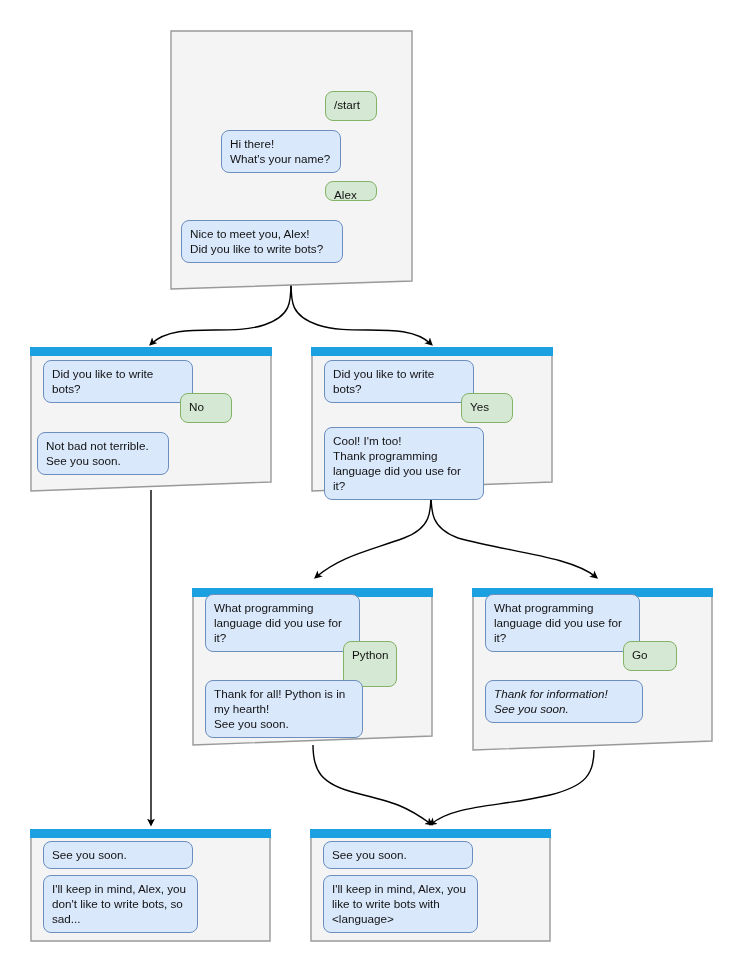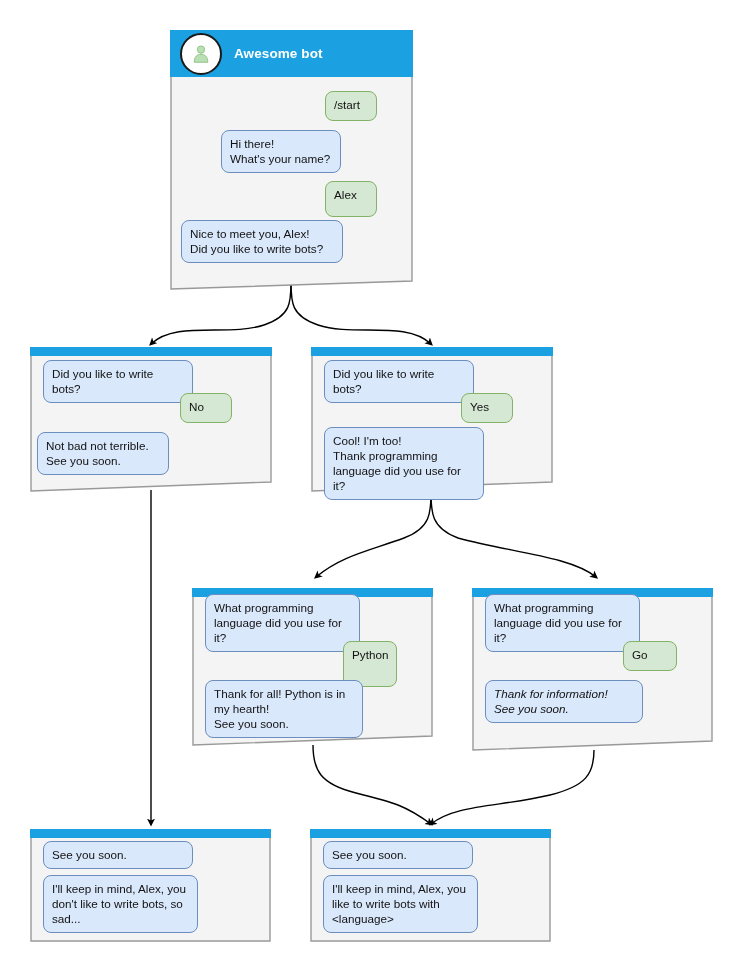--- a/index.html
+++ b/index.html
@@ -68,33 +68,24 @@
     <path d="M313,745 C313,770 320,784 356,793 C396,803 406,806 431,824" marker-end="url(#ah)"></path>
     <path d="M594,750 C594,774 586,786 550,795 C500,807 456,804 431,824" marker-end="url(#ah)"></path>
   </g>
 </svg>
 
 <div class="card" style="left:170px;top:30px;width:243px;height:260px;">
   <svg class="shape" viewBox="0 0 243 260" preserveAspectRatio="none">
     <polygon points="1,1 242,1 242,251 1,259" fill="#f4f4f4" stroke="#999999" stroke-width="1.4"></polygon>
   </svg>
   <div class="inner">
-    <div class="hdr tall">
-      <div class="avatar">
-        <svg width="22" height="22" viewBox="0 0 24 24" aria-hidden="true">
-          <circle cx="12" cy="7.2" r="4" fill="#b9dfb4" stroke="#8cc182" stroke-width="1"></circle>
-          <path d="M4.6 21 C4.6 14.8 8 12.3 12 12.3 C16 12.3 19.4 14.8 19.4 21 Z" fill="#b9dfb4" stroke="#8cc182" stroke-width="1"></path>
-        </svg>
-      </div>
-      <div class="bot-title">Awesome bot</div>
-    </div>
     <div class="msg user" style="right:36px;top:61px;width:52px;height:30px;">/start</div>
     <div class="msg bot" style="left:11px;top:100px;width:120px;margin-left:40px;">Hi there!
 What's your name?</div>
-    <div class="msg user" style="right:36px;top:151px;width:52px;height:36px;">Alex</div>
+    <div class="msg user" style="right:36px;top:151px;width:52px;height:20px;">Alex</div>
     <div class="msg bot" style="left:11px;top:190px;width:162px;">Nice to meet you, Alex!
 Did you like to write bots?</div>
   </div>
 </div>
 
 <div class="card" style="left:30px;top:347px;width:242px;height:145px;">
   <svg class="shape" viewBox="0 0 242 145" preserveAspectRatio="none">
     <polygon points="1,1 241,1 241,135 1,144" fill="#f4f4f4" stroke="#999999" stroke-width="1.4"></polygon>
   </svg>
   <div class="inner">

